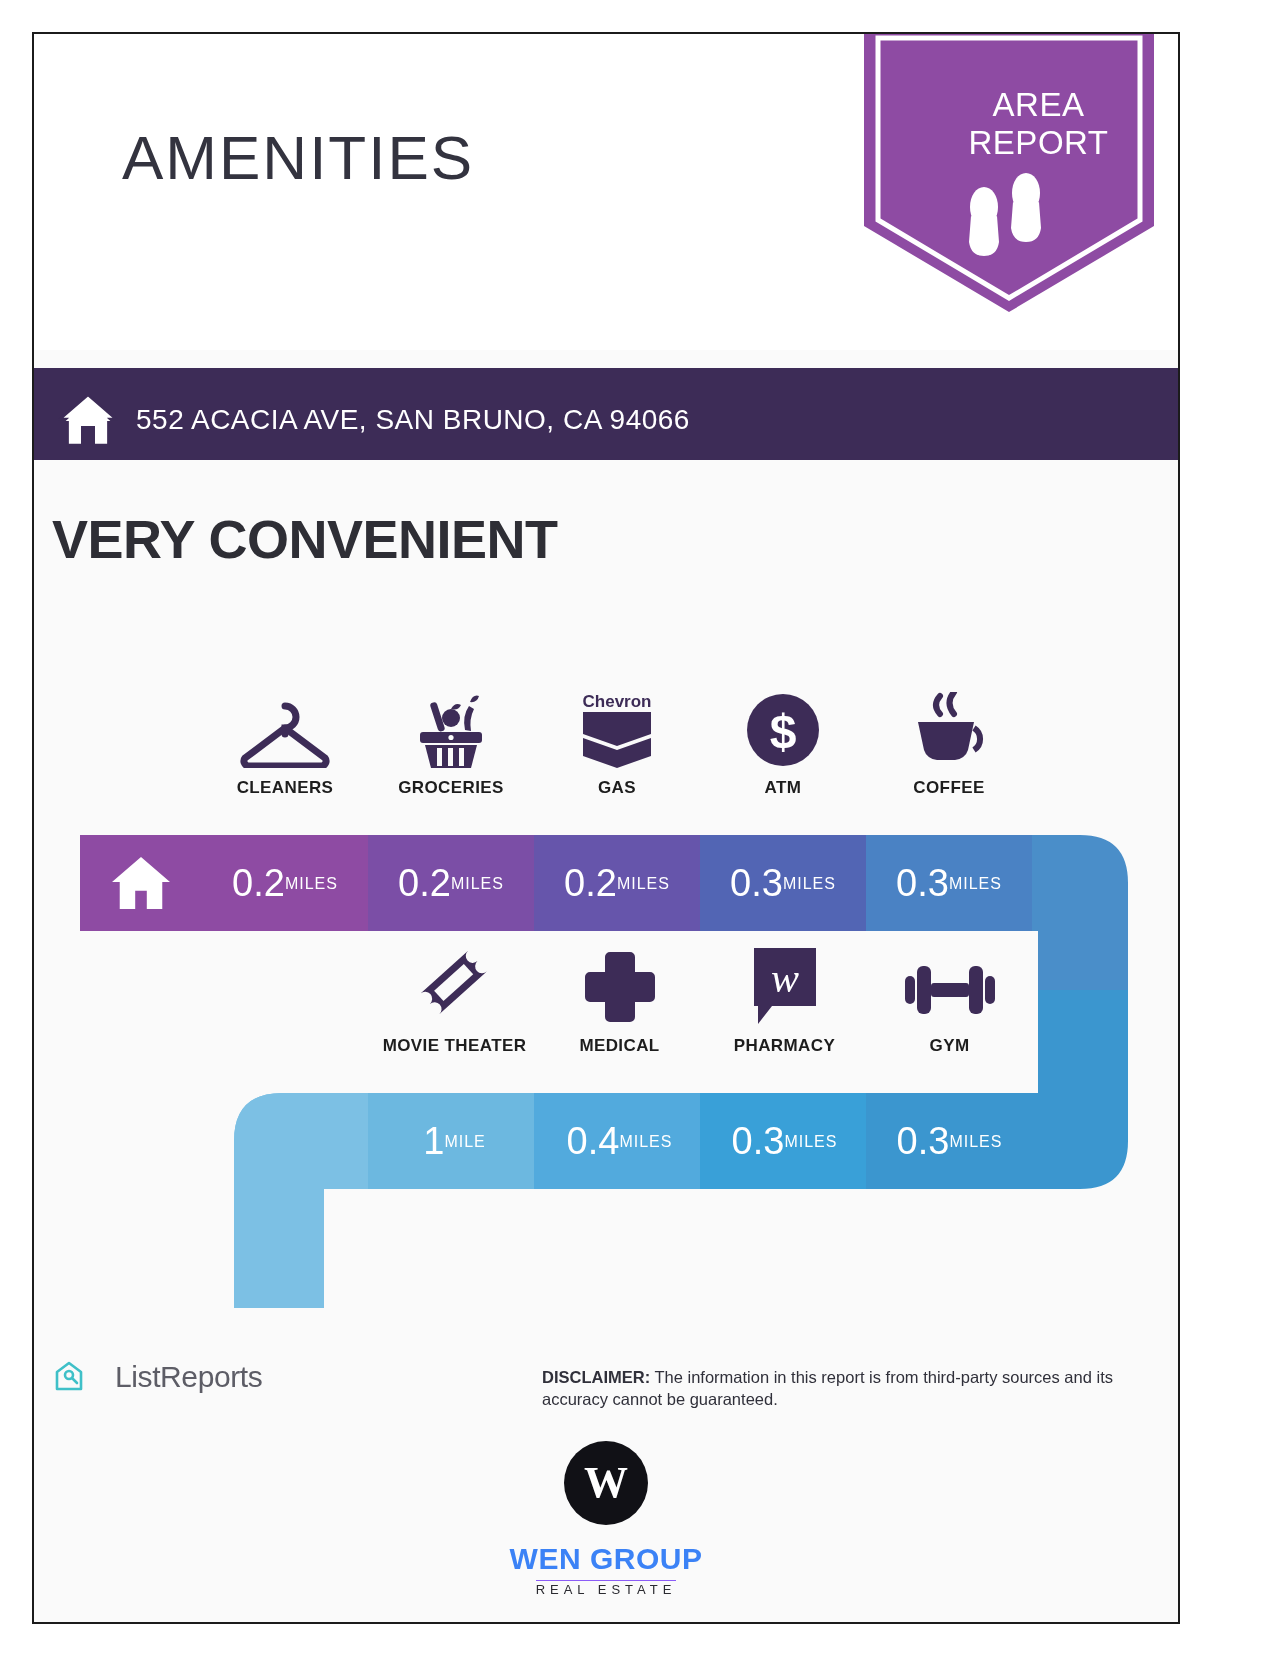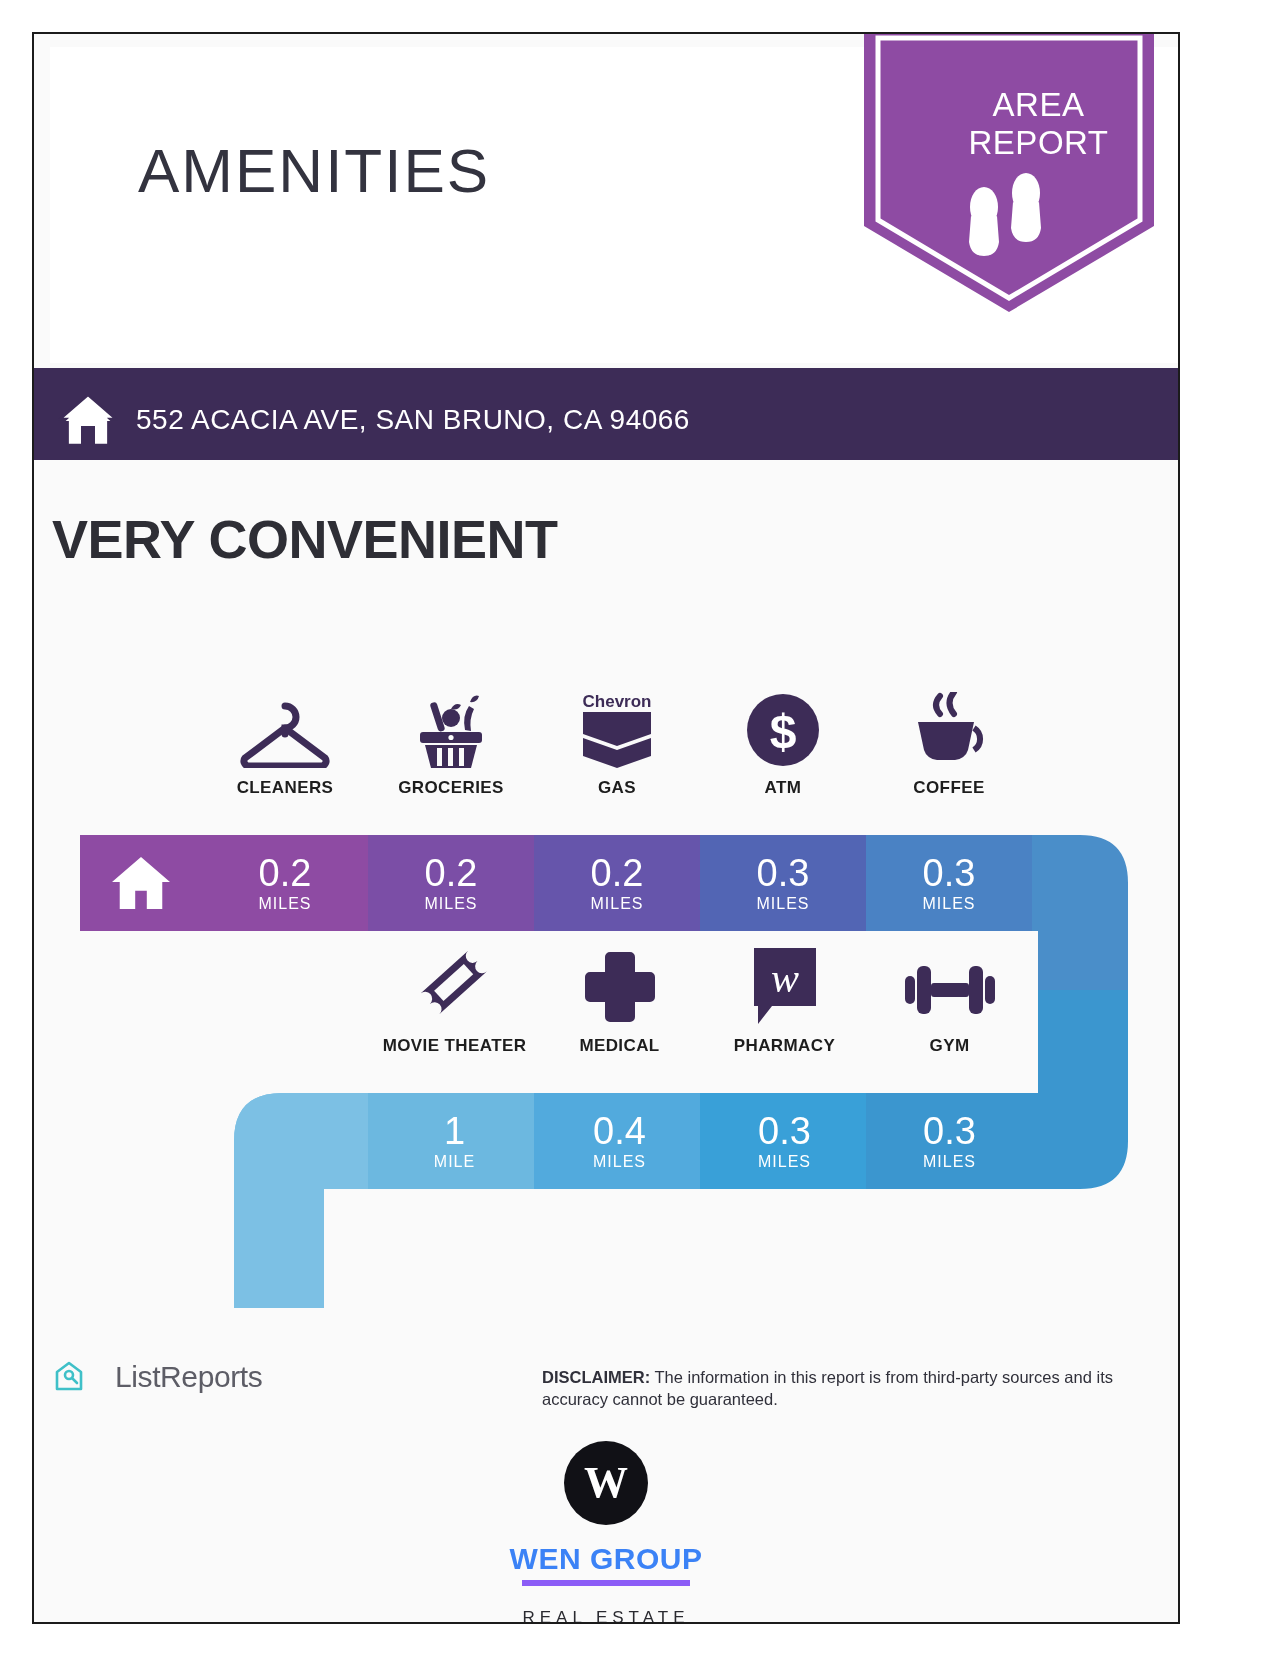--- a/index.html
+++ b/index.html
@@ -12,23 +12,22 @@
   .page {
     position:absolute; left:32px; top:32px;
     width:1148px; height:1592px;
     border:2px solid #1b1b1b;
     background:#fafafa;
     overflow:hidden;
   }
 
   
   .header-zone {
-    position:absolute; left:0; top:13px; width:100%; height:316px;
+    position:absolute; left:0; top:0; width:100%; height:316px;
     background:#ffffff;
-    margin-left:16px;
   }
   .doc-title {
     position:absolute; left:88px; top:88px;
     font-size:62px; font-weight:300; letter-spacing:2px;
     color:#33333f;
   }
 
   
   .address-bar {
     position:absolute; left:0; top:334px; width:100%; height:104px;
@@ -79,21 +78,21 @@
   .icon-label {
     margin-top:10px; font-size:17px; font-weight:700;
     color:#1d1d1d; letter-spacing:0.4px; white-space:nowrap;
   }
 
   
   .dist-row { position:absolute; display:flex; z-index:22; }
   #dist-row-1 { left:168px; top:375px; width:830px; height:96px; }
   #dist-row-2 { left:338px; top:633px; width:660px; height:96px; }
   .dist-cell {
-    flex:1; display:flex; flex-direction:column;
+    flex:1; display:flex; flex-direction:row;
     align-items:center; justify-content:center; color:#ffffff;
   }
   .dist-value { font-size:38px; font-weight:400; line-height:40px; }
   .dist-unit { font-size:16px; letter-spacing:1px; margin-top:2px; }
 
   .home-marker {
     position:absolute; left:46px; top:375px; width:122px; height:96px;
     display:flex; align-items:center; justify-content:center; z-index:23;
   }
 
@@ -108,23 +107,23 @@
     font-size:16.5px; line-height:22px; color:#30303a;
   }
   .disclaimer b { font-weight:700; }
 
   .brand { position:absolute; left:0; top:132px; width:100%; text-align:center; }
   .brand-name {
     margin-top:12px; font-size:30px; font-weight:700;
     color:#3b82f6; letter-spacing:0.5px;
   }
   .brand-sub {
-    margin-top:4px; font-size:17px; letter-spacing:5px; color:#2a2a30;
-    padding-top:22px; display:inline-block;
-    border-top:6px solid #8b5cf6;
+    margin-top:4px; font-size:13px; letter-spacing:5px; color:#2a2a30;
+    padding-top:1px; display:inline-block;
+    border-top:1px solid #8b5cf6;
   }
 </style>
 </head>
 <body>
 
 <div class="page">
 
   <div class="header-zone">
     <div class="doc-title">AMENITIES</div>
   </div>

